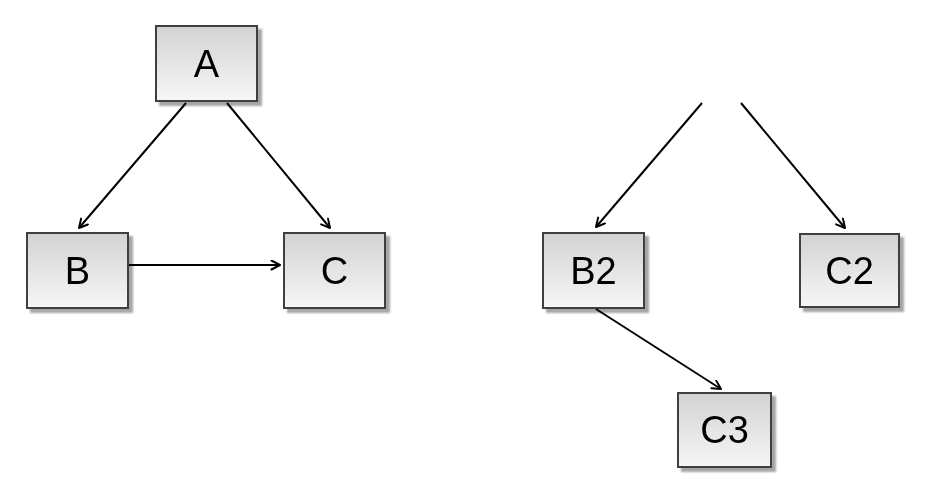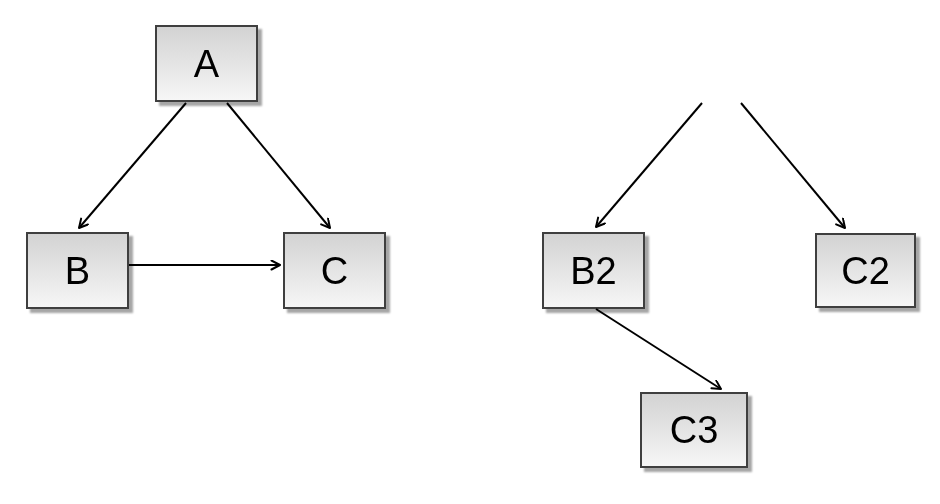--- a/index.html
+++ b/index.html
@@ -34,22 +34,22 @@
     line-height: 1;
     user-select: none;
   }
   
   #node-A  { left: 155px; top: 25px;  }
   #node-B  { left: 26px;  top: 232px; }
   #node-C  { left: 283px; top: 232px; }
   
   #node-A2 { left: 669px; top: 25px;  }
   #node-B2 { left: 542px; top: 232px; }
-  #node-C2 { left: 799px; top: 233px; width: 101px; height: 75px; margin-left: 16px; }
-  #node-C3 { left: 640px; top: 392px; width: 108px; height: 76px; justify-content: center; }
+  #node-C2 { left: 799px; top: 233px; width: 101px; height: 75px; }
+  #node-C3 { left: 677px; top: 392px; width: 95px; height: 76px; justify-content: center; }
 
   .edge-layer {
     position: absolute;
     left: 0;
     top: 0;
     width: 940px;
     height: 504px;
     pointer-events: none;
     z-index: 5;
   }

